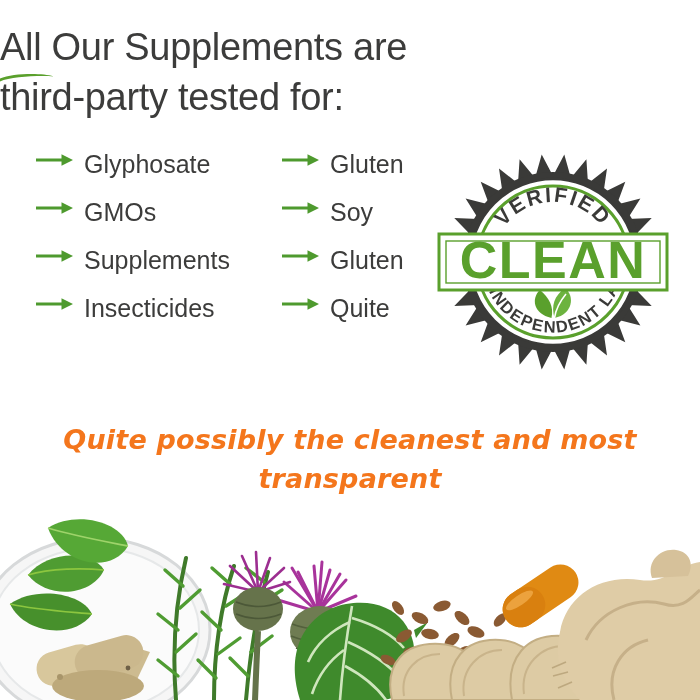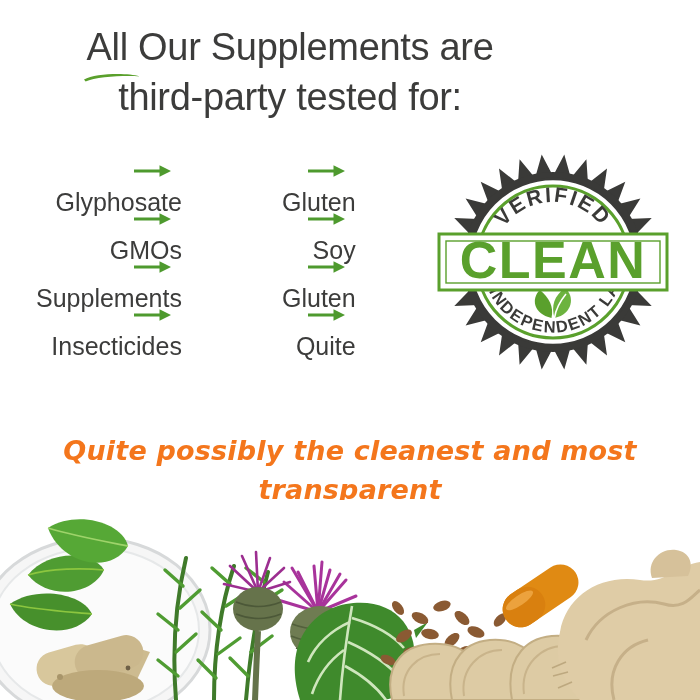--- a/index.html
+++ b/index.html
@@ -17,21 +17,20 @@
     background: #ffffff;
     overflow: hidden;
   }
 
   
   .headline {
     position: absolute;
     left: 0;
     top: 22px;
     width: 580px;
-    text-align: center;
     color: #3c3c3b;
     font-size: 38px;
     line-height: 50px;
     font-weight: 400;
     letter-spacing: -0.3px;
   }
   .headline .line { display: block; white-space: nowrap; }
   .hl-emph {
     position: relative;
     display: inline-block;
@@ -55,23 +54,22 @@
   }
   .list-col {
     position: absolute;
     top: 0;
   }
   .list-col.left  { left: 36px; }
   .list-col.right { left: 282px; }
 
   .list-row {
     display: flex;
-    align-items: flex-end;
+    align-items: flex-start;
     height: 48px;
-    flex-direction: column;
   }
   .arrow-icon {
     width: 38px;
     height: 16px;
     flex: 0 0 38px;
     margin-right: 10px;
     display: block;
   }
   .list-label {
     font-size: 25px;
@@ -97,21 +95,21 @@
     width: 660px;
     text-align: center;
     color: #f4761c;
     font-size: 27px;
     line-height: 39px;
     font-style: italic;
     font-weight: 700;
     font-family: "DejaVu Sans", sans-serif;
     letter-spacing: 0.2px;
   }
-  .tagline .line { display: block; margin-top: 11px; }
+  .tagline .line { display: block; }
 
   
   .photo-band {
     position: absolute;
     left: 0;
     top: 500px;
     width: 700px;
     height: 200px;
     overflow: hidden;
     background: #ffffff;

